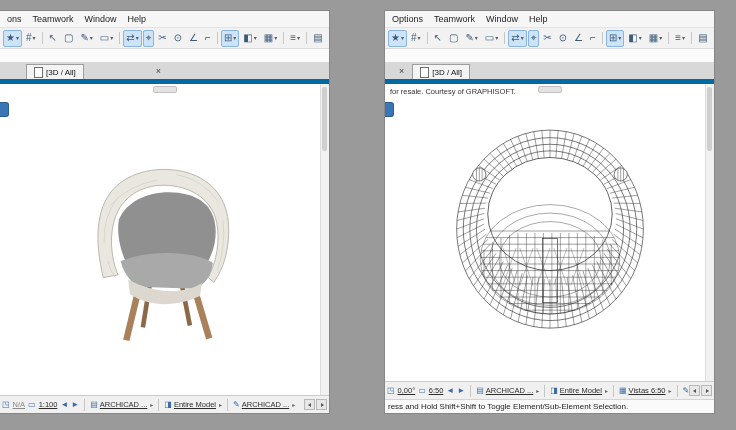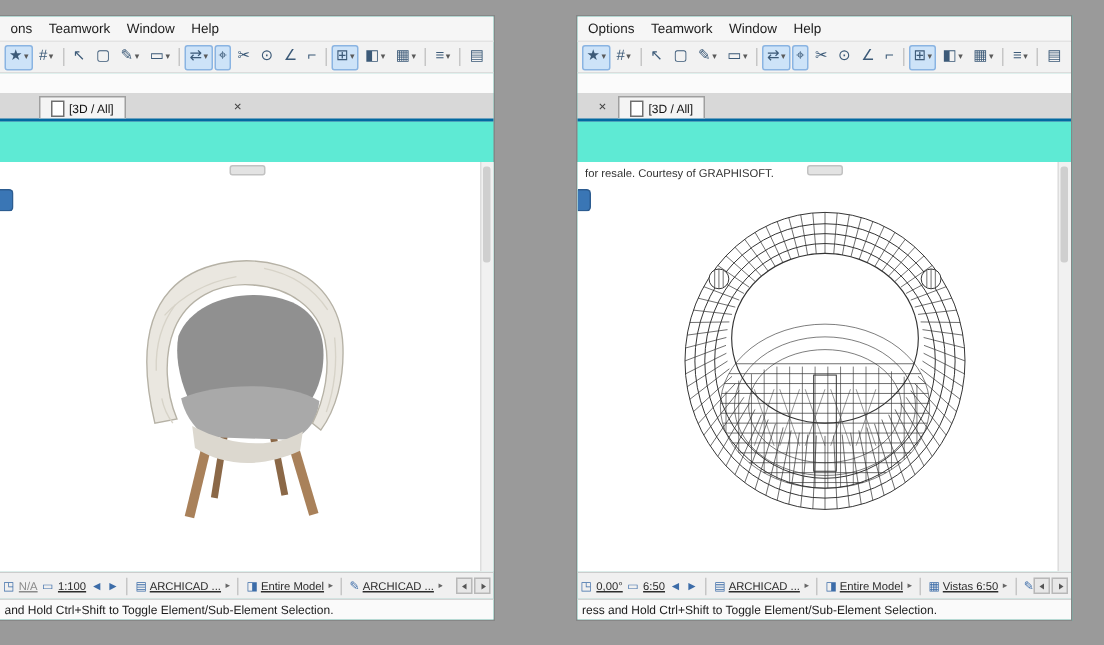--- a/index.html
+++ b/index.html
@@ -1,21 +1,21 @@
 <!DOCTYPE html>
 <html><head>
 <meta charset="utf-8">
 <style>
   html,body{margin:0;padding:0;}
   body{
     width:736px;height:430px;background:#9a9a9a;position:relative;overflow:hidden;
     font-family:"Liberation Sans", sans-serif;
   }
   .window{
-    position:absolute;top:10px;width:331px;height:404px;background:#5eead4;
+    position:absolute;top:10px;width:331px;height:404px;background:#fef9c3;
     border:1px solid #878787;display:flex;flex-direction:column;box-sizing:border-box;
   }
   .window.left{left:-1px;}
   .window.right{left:384px;}
 
   .menubar{
     height:16px;flex:0 0 16px;background:#f6f6f6;display:flex;align-items:center;
     gap:9px;padding:0 6px;font-size:9px;color:#1d1d1d;border-bottom:1px solid #e3e3e3;
     overflow:hidden;white-space:nowrap;
   }
@@ -31,33 +31,33 @@
   }
   .titem .glyph{font-size:10px;line-height:1;}
   .titem.hl{background:#cde3f8;border-color:#8ab4e2;}
   .caret{font-size:6px;color:#5a5a5a;margin-left:1px;line-height:1;}
   .sep{width:1px;height:12px;background:#c6c6c6;margin:0 2px;display:inline-block;flex:0 0 1px;}
 
   .gapbar{height:13px;flex:0 0 13px;background:#fbfbfb;}
 
   .tabbar{
     height:17px;flex:0 0 17px;background:#d8d8d8;display:flex;align-items:flex-end;
-    padding:0 0 0 26px;border-bottom:2px solid #0369a1;overflow:hidden;
+    padding:0 0 0 26px;border-bottom:5px solid #0369a1;overflow:hidden;
   }
   .tab{
     display:inline-flex;align-items:center;gap:3px;background:#f4f4f4;
     border:1px solid #9f9f9f;border-bottom:none;height:15px;padding:0 7px;
     font-size:8px;color:#111;box-sizing:border-box;
   }
   .page-icon{width:7px;height:9px;border:1px solid #6f6f6f;background:#fff;display:inline-block;}
   .tab-close{font-size:9px;color:#444;line-height:15px;}
   .tab-close.post{margin-left:72px;}
   .tab-close.pre{margin-right:8px;margin-left:-12px;}
 
-  .canvas{flex:1 1 auto;position:relative;background:#ffffff;overflow:hidden;margin-top:27px;}
+  .canvas{flex:1 1 auto;position:relative;background:#ffffff;overflow:hidden;}
   .handle{
     position:absolute;top:2px;left:50%;transform:translateX(-50%);
     width:22px;height:5px;background:#e3e3e3;border:1px solid #c2c2c2;border-radius:2px;
   }
   .palette-badge{
     position:absolute;left:0;top:18px;width:9px;height:15px;background:#3a76b5;
     border-radius:0 3px 3px 0;border:1px solid #2c5c90;border-left:none;box-sizing:border-box;
   }
   .canvas-note{position:absolute;top:3px;left:5px;font-size:7.5px;color:#333;white-space:nowrap;}
   .vscroll{position:absolute;right:0;top:0;bottom:0;width:8px;background:#f1f1f1;border-left:1px solid #ddd;}
@@ -244,23 +244,20 @@
         <span class="sitem">
           <span class="glyph">✎</span>
           <span class="lbl">ARCHICAD ...</span>
           <span class="caret">▸</span>
         </span>
       </div>
     <div class="status-scroll">
       <span class="sbtn leftarrow"></span>
       <span class="sbtn rightarrow"></span>
     </div>
-  </div>
-  <div class="messagebar">
-    <span>and Hold Ctrl+Shift to Toggle Element/Sub-Element Selection.</span>
   </div>
 </div>
 
 <div class="window right">
   <div class="menubar">
       <span class="menu-item">Options</span>
       <span class="menu-item">Teamwork</span>
       <span class="menu-item">Window</span>
       <span class="menu-item">Help</span>
     </div>
@@ -522,15 +519,15 @@
         <span class="sitem">
           <span class="glyph">✎</span>
         </span>
       </div>
     <div class="status-scroll">
       <span class="sbtn leftarrow"></span>
       <span class="sbtn rightarrow"></span>
     </div>
   </div>
   <div class="messagebar">
-    <span>ress and Hold Ctrl+Shift to Toggle Element/Sub-Element Selection.</span>
+    <span>ress and Hold Shift+Shift to Toggle Element/Sub-Element Selection.</span>
   </div>
 </div>
 
 </body></html>

